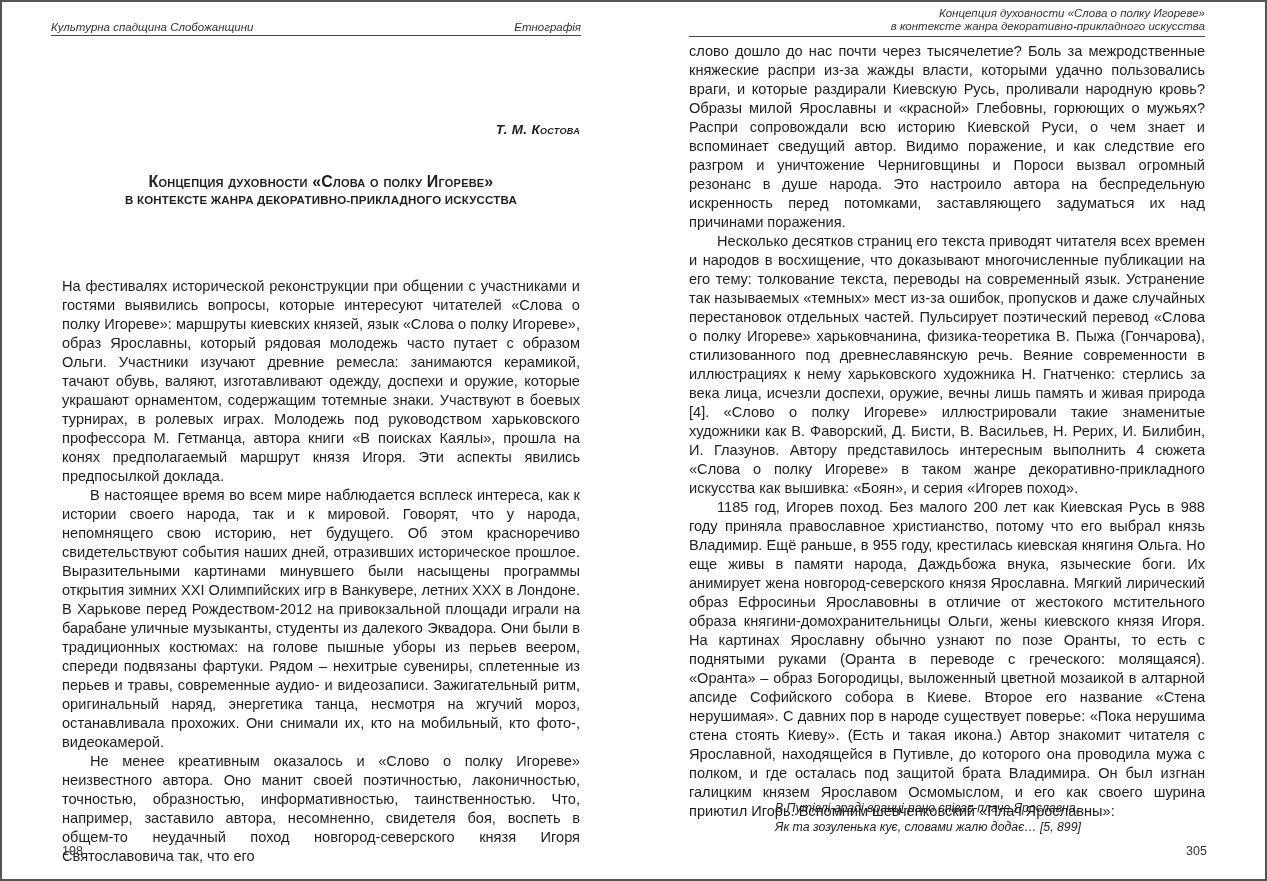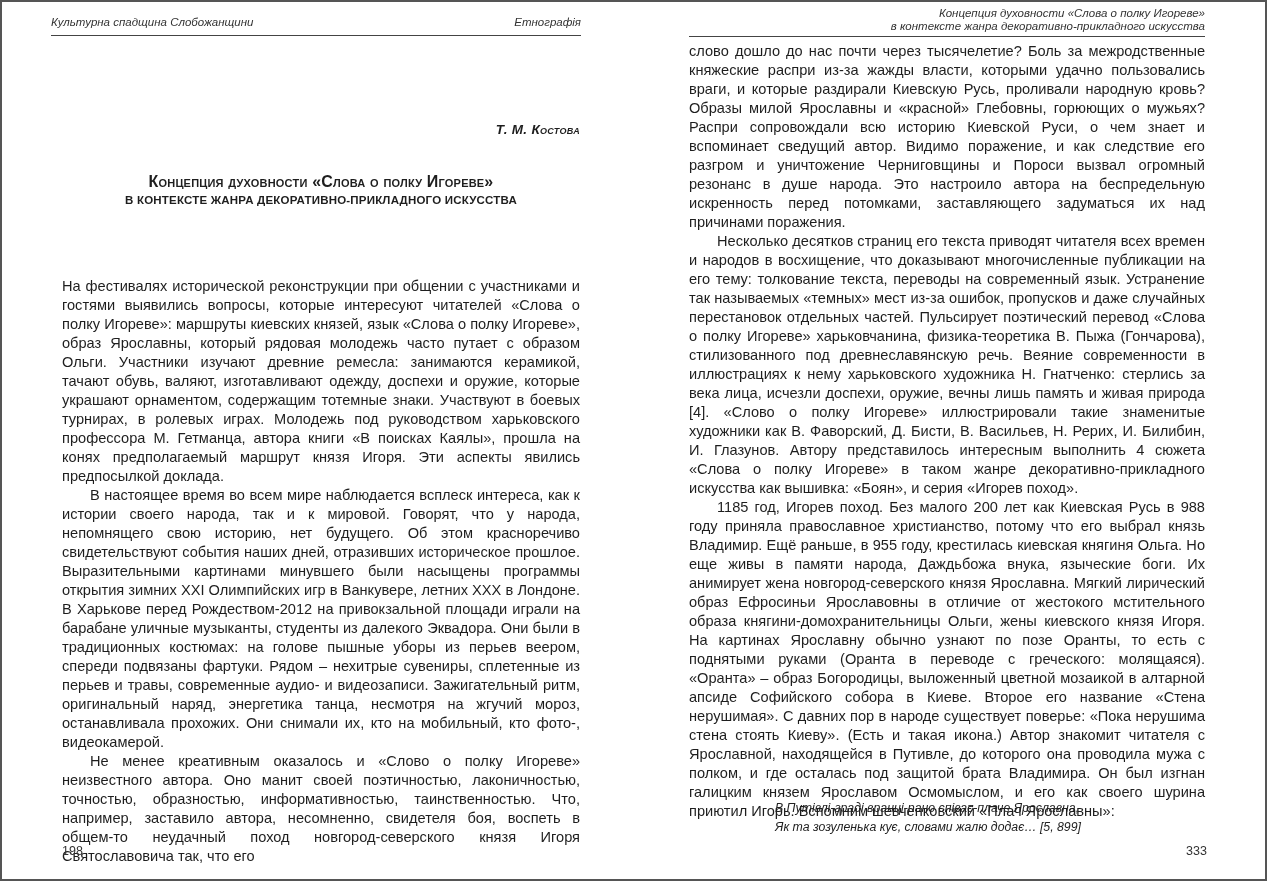--- a/index.html
+++ b/index.html
@@ -25,21 +25,21 @@
 
     .running-head {
       position: absolute;
       font-style: italic;
       font-size: 11.5px;
       color: #333;
       border-bottom: 1px solid #444;
     }
     .left .running-head {
       left: 49px; top: 14px; width: 421px; height: 17px;
-      display: flex; justify-content: space-between; 
+      display: flex; justify-content: space-between; align-items: flex-end;
       padding-bottom: 2px;
       width: 421px;
     }
     .left .running-head { width: 421px; }
     .left .running-head { left: 49px; width: 421px; }
     .right .running-head {
       left: 54px; top: 5px; width: 516px;
       text-align: right; line-height: 13px; padding-bottom: 3px;
     }
 
@@ -114,16 +114,16 @@
       <p>слово дошло до нас почти через тысячелетие? Боль за межродственные княжеские распри из-за жажды власти, которыми удачно пользовались враги, и которые раздирали Киевскую Русь, проливали народную кровь? Образы милой Ярославны и «красной» Глебовны, горюющих о мужьях? Распри сопровождали всю историю Киевской Руси, о чем знает и вспоминает сведущий автор. Видимо поражение, и как следствие его разгром и уничтожение Черниговщины и Пороси вызвал огромный резонанс в душе народа. Это настроило автора на беспредельную искренность перед потомками, заставляющего задуматься их над причинами поражения.</p>
       <p class="indent">Несколько десятков страниц его текста приводят читателя всех времен и народов в восхищение, что доказывают многочисленные публикации на его тему: толкование текста, переводы на современный язык. Устранение так называемых «темных» мест из-за ошибок, пропусков и даже случайных перестановок отдельных частей. Пульсирует поэтический перевод «Слова о полку Игореве» харьковчанина, физика-теоретика В. Пыжа (Гончарова), стилизованного под древнеславянскую речь. Веяние современности в иллюстрациях к нему харьковского художника Н. Гнатченко: стерлись за века лица, исчезли доспехи, оружие, вечны лишь память и живая природа [4]. «Слово о полку Игореве» иллюстрировали такие знаменитые художники как В. Фаворский, Д. Бисти, В. Васильев, Н. Рерих, И. Билибин, И. Глазунов. Автору представилось интересным выполнить 4 сюжета «Слова о полку Игореве» в таком жанре декоративно-прикладного искусства как вышивка: «Боян», и серия «Игорев поход».</p>
       <p class="indent">1185 год, Игорев поход. Без малого 200 лет как Киевская Русь в 988 году приняла православное христианство, потому что его выбрал князь Владимир. Ещё раньше, в 955 году, крестилась киевская княгиня Ольга. Но еще живы в памяти народа, Даждьбожа внука, языческие боги. Их анимирует жена новгород-северского князя Ярославна. Мягкий лирический образ Ефросиньи Ярославовны в отличие от жестокого мстительного образа княгини-домохранительницы Ольги, жены киевского князя Игоря. На картинах Ярославну обычно узнают по позе Оранты, то есть с поднятыми руками (Оранта в переводе с греческого: молящаяся). «Оранта» – образ Богородицы, выложенный цветной мозаикой в алтарной апсиде Софийского собора в Киеве. Второе его название «Стена нерушимая». С давних пор в народе существует поверье: «Пока нерушима стена стоять Киеву». (Есть и такая икона.) Автор знакомит читателя с Ярославной, находящейся в Путивле, до которого она проводила мужа с полком, и где осталась под защитой брата Владимира. Он был изгнан галицким князем Ярославом Осмомыслом, и его как своего шурина приютил Игорь. Вспомним шевченковский «Плач Ярославны»:</p>
     </div>
 
     <div class="verse" style="left:140px;top:797px;">
       <div>В Путівлі-граді вранці-рано співає-плаче Ярославна,</div>
       <div>Як та зозуленька кує, словами жалю додає… [5, 899]</div>
     </div>
 
-    <div class="page-num">333</div>
+    <div class="page-num">305</div>
   </div>
 
 </div>
 
 </body></html>

